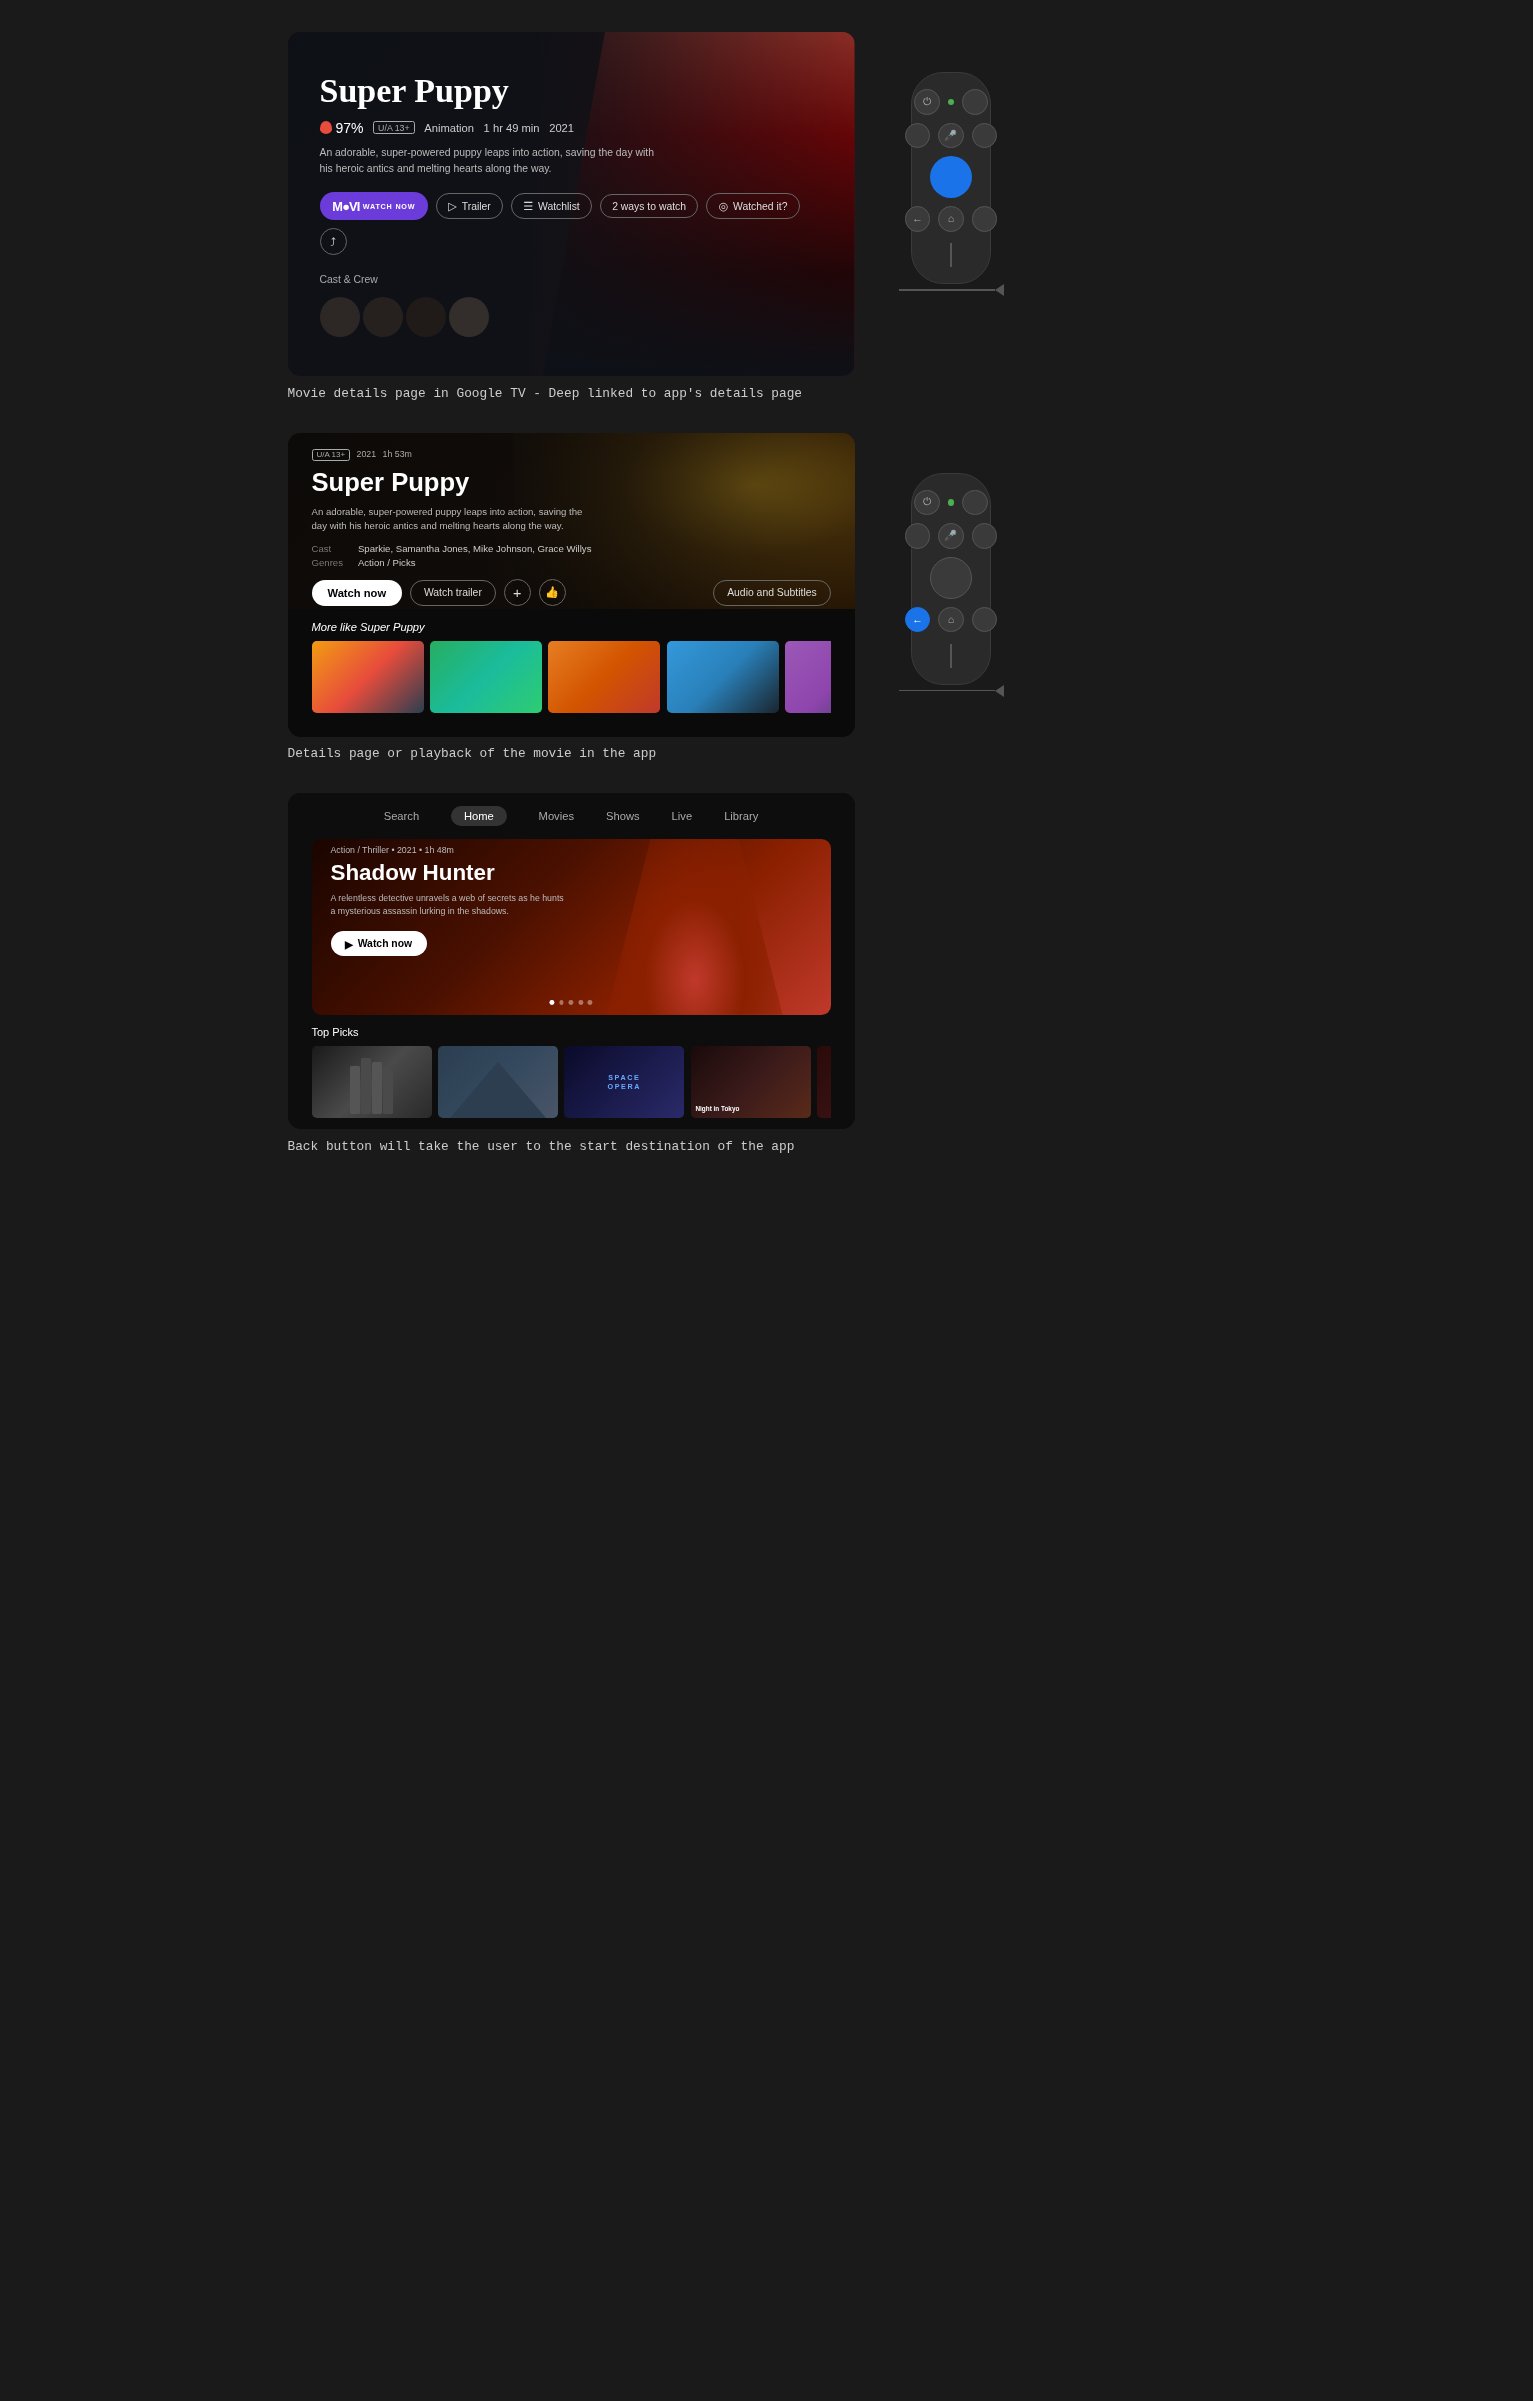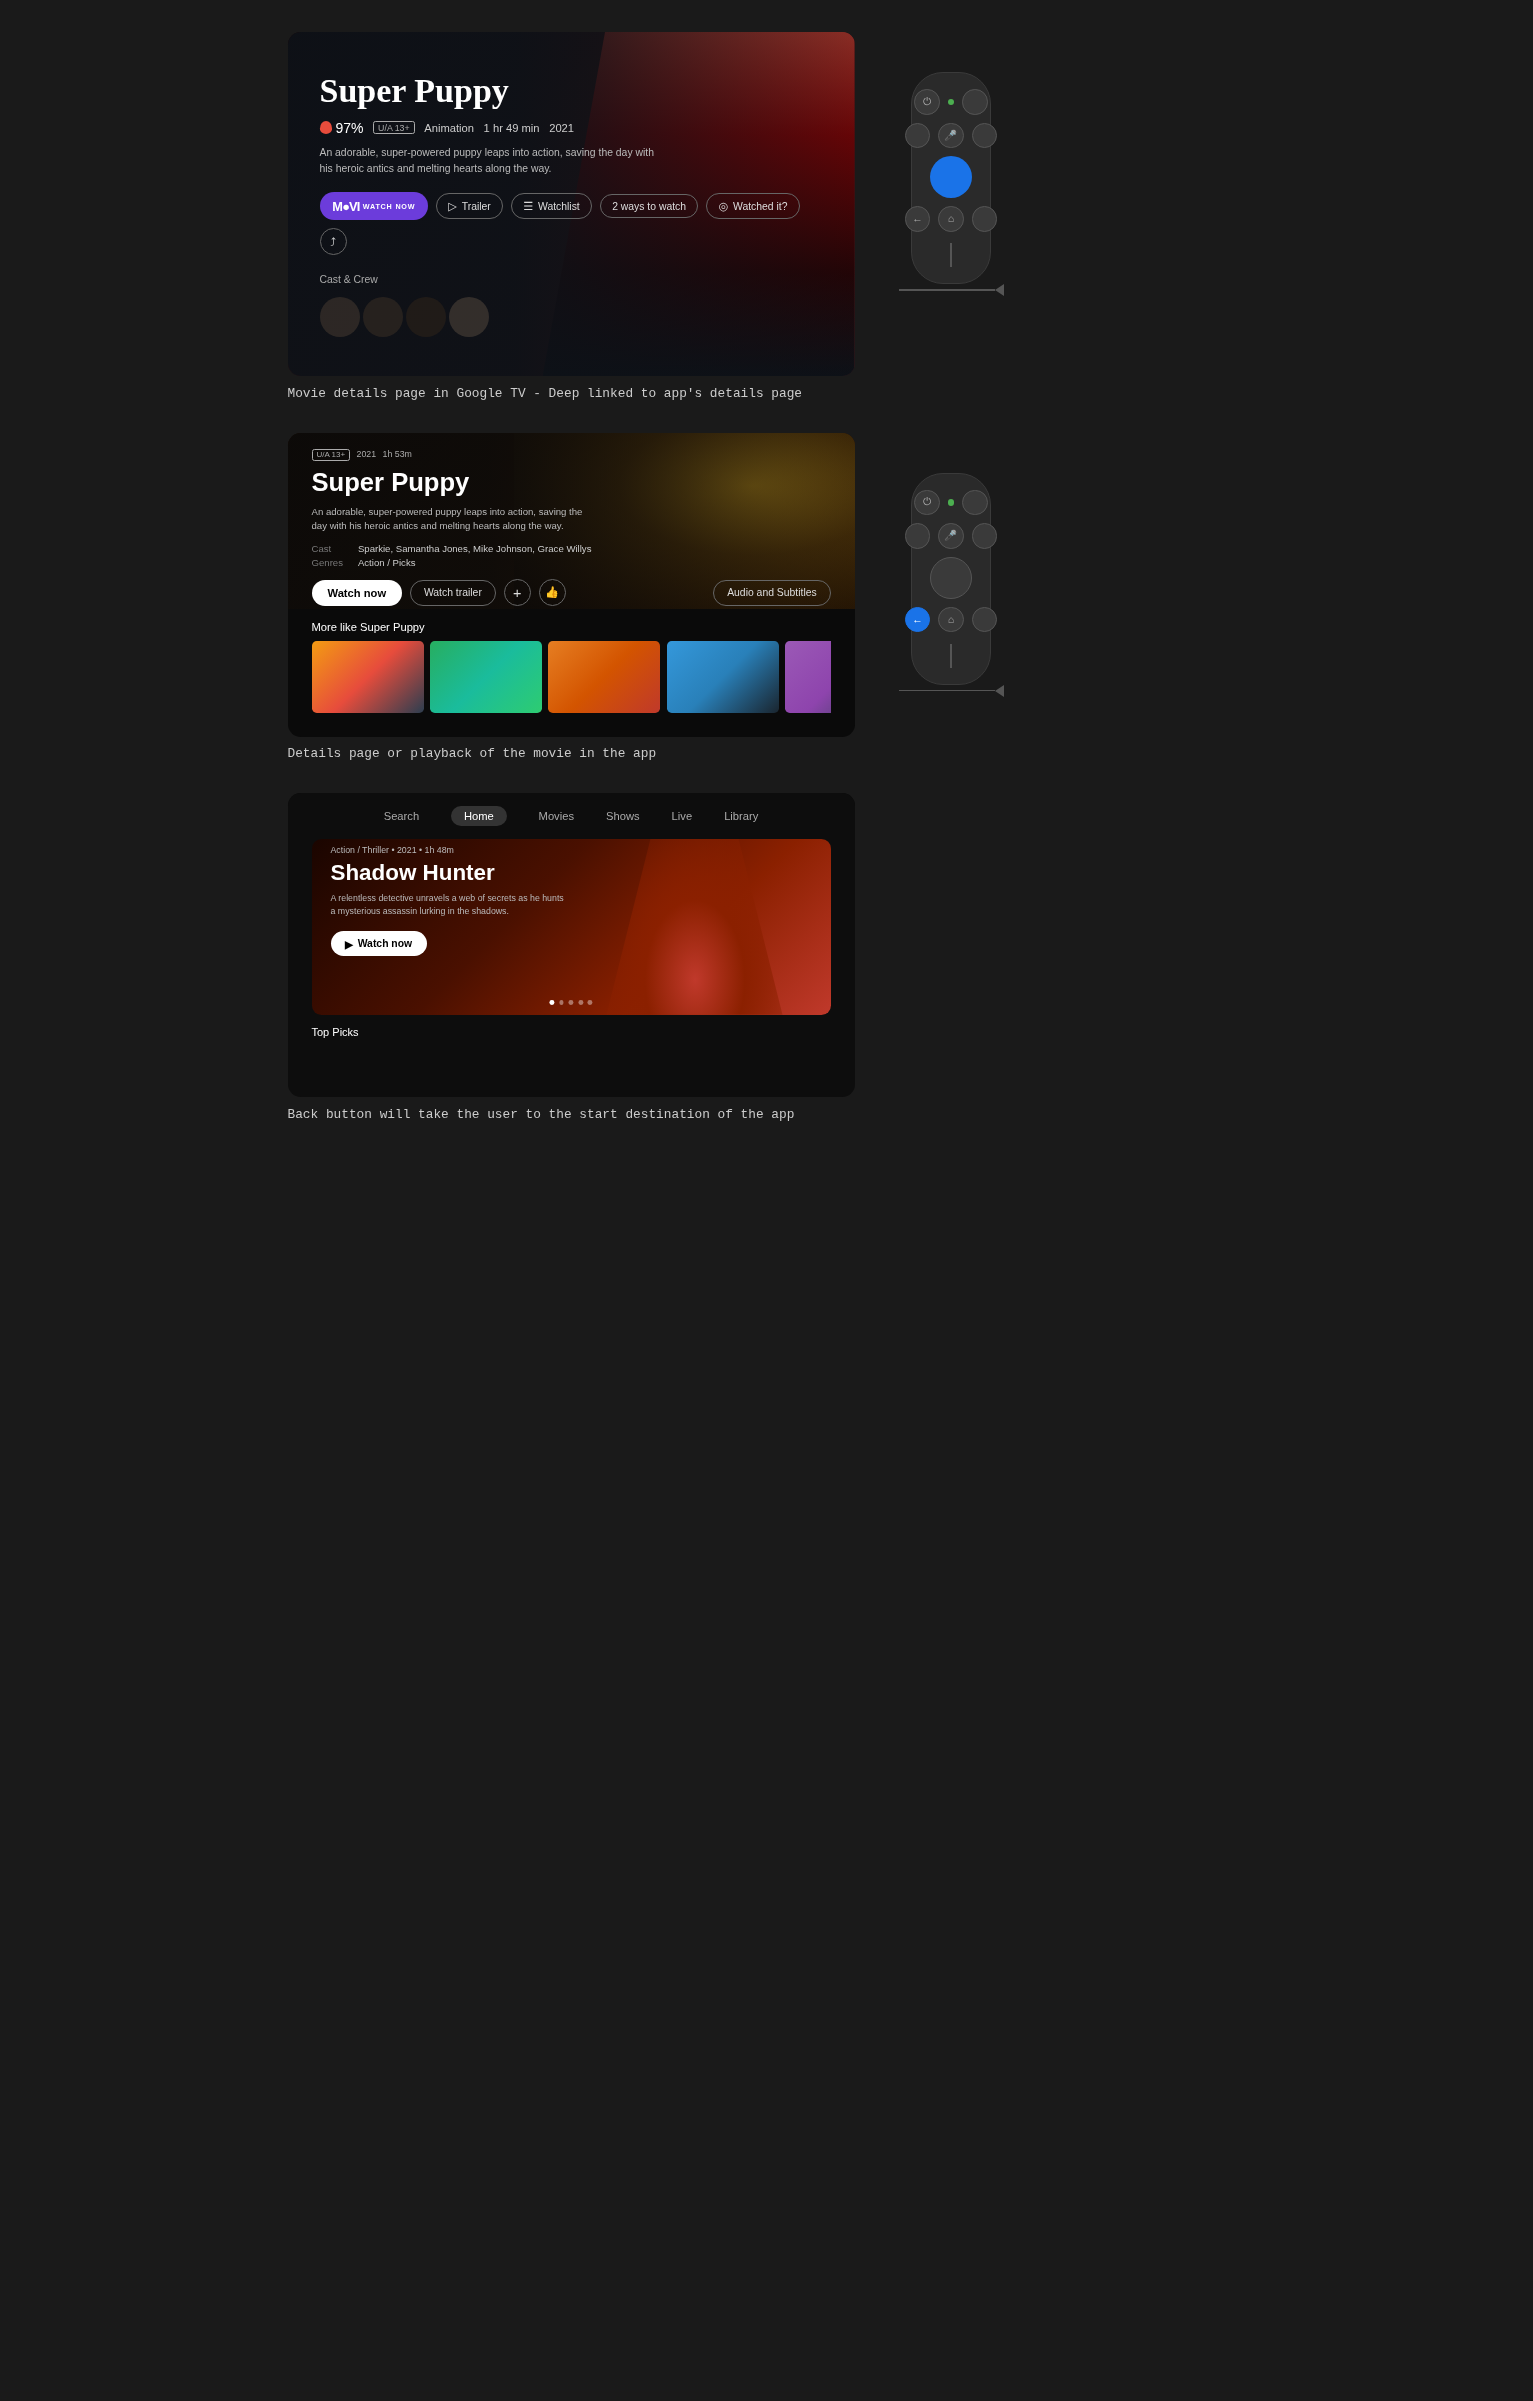--- a/index.html
+++ b/index.html
@@ -429,20 +429,21 @@
       padding: 6.4px 12.8px;
       font-size: 10.4px;
       cursor: pointer;
       margin-left: auto;
     }
 
     
     .more-like-section {
       padding: 12.8px 24px;
       background: #0a0a0a;
+      font-style: italic;
     }
 
     .more-like-title {
       color: #fff;
       font-size: 11.2px;
       margin-bottom: 8px;
     }
 
     .thumbnails-row {
       display: flex;
@@ -966,20 +967,53 @@
               <div class="carousel-dot active"></div>
               <div class="carousel-dot"></div>
               <div class="carousel-dot"></div>
               <div class="carousel-dot"></div>
               <div class="carousel-dot"></div>
             </div>
           </div>
 
           <div class="top-picks-section">
             <div class="top-picks-title">Top Picks</div>
+            <div class="picks-row">
+
+              <div class="pick-thumb pick-men">
+                <div style="width:100%;height:100%;display:flex;align-items:center;justify-content:center;">
+                  <div style="display:flex;gap:1.6px;">
+                    <div style="width:9.6px;height:48px;background:#555;border-radius:1.6px;margin-top:16px;"></div>
+                    <div style="width:9.6px;height:56px;background:#4a4a4a;border-radius:1.6px;margin-top:8px;"></div>
+                    <div style="width:9.6px;height:52px;background:#555;border-radius:1.6px;margin-top:12px;"></div>
+                    <div style="width:9.6px;height:44px;background:#4a4a4a;border-radius:1.6px;margin-top:20px;"></div>
+                  </div>
+                </div>
+              </div>
+
+              <div class="pick-thumb pick-mountain">
+                <div style="width:100%;height:100%;display:flex;align-items:flex-end;justify-content:center;">
+                  <div style="width:0;height:0;border-left:48px solid transparent;border-right:48px solid transparent;border-bottom:56px solid #2c3e50;"></div>
+                </div>
+              </div>
+
+              <div class="pick-thumb pick-space">
+                <div style="display:flex;align-items:center;justify-content:center;width:100%;height:100%;">
+                  <span class="space-opera-label">SPACE<br>OPERA</span>
+                </div>
+              </div>
+
+              <div class="pick-thumb pick-night-tokyo">
+                <div class="night-tokyo-label">Night in Tokyo</div>
+              </div>
+
+              <div class="pick-thumb pick-on">
+                
+              </div>
+            </div>
           </div>
         </div>
 
         <div class="caption">Back button will take the user to the start destination of the app</div>
       </div>
 
       <div class="remote-col" style="padding-top:40px;">
         
       </div>
     </div>

